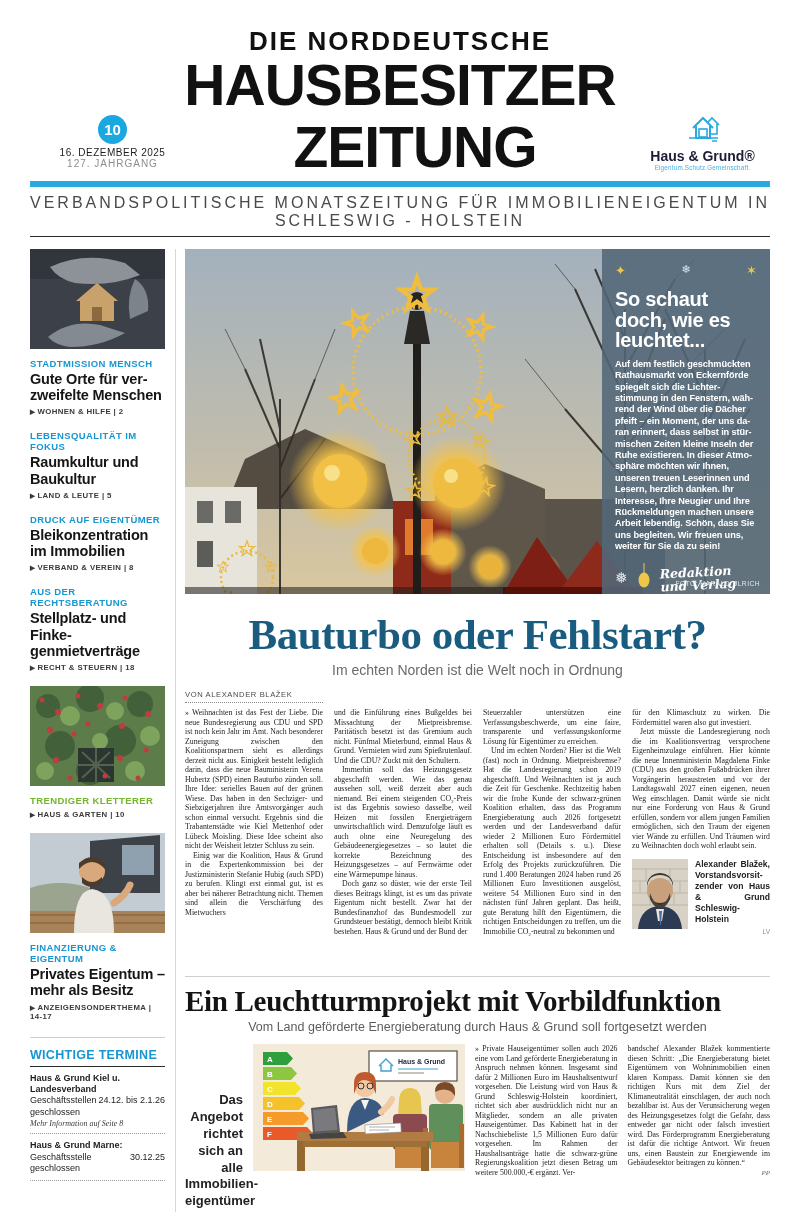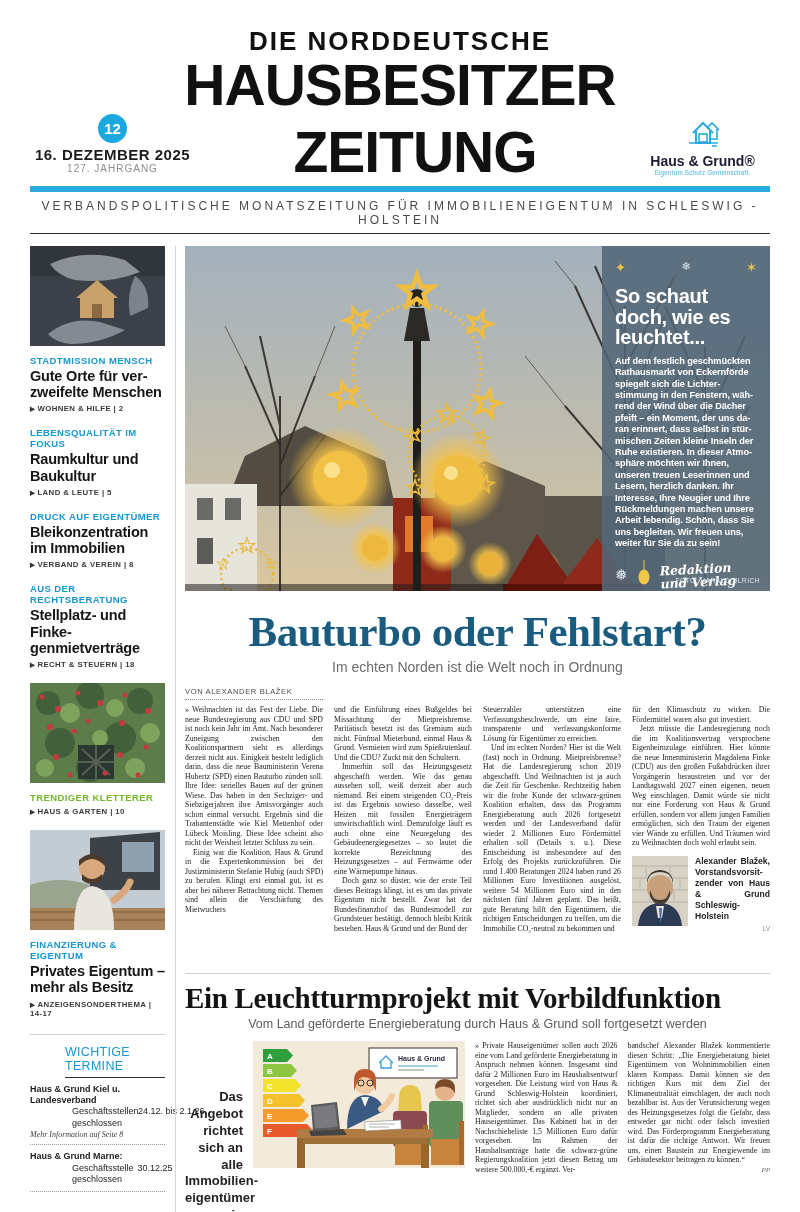--- a/index.html
+++ b/index.html
@@ -10,53 +10,53 @@
 
   
   .masthead { text-align:center; position:relative; }
   .mast-overline { font-size:26px; font-weight:bold; letter-spacing:2px; color:#111; }
   .mast-title1 { font-size:57px; font-weight:bold; letter-spacing:-1px; line-height:1.0; color:#111; }
   .mast-row { display:grid; grid-template-columns:165px 1fr 135px; align-items:end; }
   .date-block { text-align:center; padding-bottom:4px; position:relative; }
   .issue-badge { display:inline-flex; align-items:center; justify-content:center;
     width:29px; height:29px; border-radius:50%; background:#1ba7e0; color:#fff;
     font-weight:bold; font-size:15px; margin-bottom:3px; }
-  .mast-date { font-size:15px; font-weight:bold; letter-spacing:.5px; color:#1d1d1b; }
+  .mast-date { font-size:10px; font-weight:normal; letter-spacing:.5px; color:#1d1d1b; }
   .mast-volume { font-size:10px; color:#8d8d8f; letter-spacing:1px; }
   .mast-title2 { font-size:57px; font-weight:bold; letter-spacing:-1px; line-height:.92; color:#111; }
   .logo-block { text-align:center; padding-bottom:2px; }
   .logo-name { font-size:14px; font-weight:bold; color:#1c1c34; }
   .logo-tagline { font-size:6.3px; color:#4ab0e0; letter-spacing:.2px; }
 
   .accent-bar { height:6px; background:#29a9e0; margin-top:8px; }
-  .strapline { text-align:center; font-size:12px; letter-spacing:3px; color:#4a4a4c; padding:7px 0 6px; }
+  .strapline { text-align:center; font-size:16px; letter-spacing:3px; color:#4a4a4c; padding:7px 0 6px; }
   .strap-rule { border:0; border-top:1.5px solid #2b2b2b; }
 
   
   .content { display:flex; margin-top:12px; }
   .sidebar { width:135px; flex:none; margin-right:10px; padding-right:0; }
   .side-divider { width:1px; background:#d6d6d6; flex:none; margin-right:9px; }
   .main { flex:1; min-width:0; }
 
   
   .side-img { width:135px; height:100px; display:block; margin-bottom:9px; }
   .teaser { margin-bottom:14px; }
   .kicker { font-size:9.5px; font-weight:bold; letter-spacing:.4px; color:#1796d2; margin-bottom:2px; }
   .kicker.green { color:#74b62a; }
   .teaser-title { font-size:14.5px; font-weight:bold; line-height:1.12; color:#161616; letter-spacing:-.2px; }
   .teaser-ref { font-size:7.8px; font-weight:bold; letter-spacing:.4px; color:#3a3a3c; margin-top:4px; }
   .ref-arrow { font-size:6.5px; color:#3a3a3c; margin-right:2px; }
 
   .side-section { border-top:1px solid #cfcfcf; margin-top:16px; padding-top:10px; }
-  .side-heading { font-size:12.5px; font-weight:normal; letter-spacing:.3px; color:#1796d2;
-                  border-bottom:1.5px solid #2b2b2b; padding-bottom:4px; margin-bottom:6px;margin-left:35px; }
+  .side-heading { font-size:12.5px; font-weight:bold; letter-spacing:.3px; color:#1796d2;
+                  border-bottom:1.5px solid #2b2b2b; padding-bottom:4px; margin-bottom:6px; }
   .termine-group { border-bottom:1px dotted #9a9a9a; padding-bottom:5px; margin-bottom:6px; }
   .tg-title { font-size:9px; font-weight:bold; line-height:1.25; }
   .tg-row { display:flex; justify-content:space-between; gap:4px; font-size:9px; line-height:1.3; }
-  .tg-row .lbl { max-width:62px;margin-left:42px; }
+  .tg-row .lbl { max-width:62px; }
   .tg-row .val { text-align:right; white-space:nowrap; }
   .tg-note { font-size:8px; font-style:italic; color:#3c3c3e; margin-top:1px; font-family:"Liberation Serif", serif; }
 
   
   .hero { position:relative; width:585px; height:345px; overflow:hidden; }
   .hero svg.photo { position:absolute; inset:0; }
   .hero-overlay { position:absolute; top:0; right:0; width:168px; height:100%;
     background:rgba(82,102,120,.88); color:#fff; padding:14px 13px 8px 13px; }
   .ov-stars { display:flex; justify-content:space-between; align-items:flex-start;
     color:#f0c648; font-size:13px; height:26px; }
@@ -105,21 +105,21 @@
 </head>
 <body>
 
 <div class="page">
 
   <header class="masthead">
     <div class="mast-overline">DIE NORDDEUTSCHE</div>
     <div class="mast-title1">HAUSBESITZER</div>
     <div class="mast-row">
       <div class="date-block">
-        <div class="issue-badge">12</div>
+        <div class="issue-badge">10</div>
         <div class="mast-date">16. DEZEMBER 2025</div>
         <div class="mast-volume">127. JAHRGANG</div>
       </div>
       <div class="mast-title2">ZEITUNG</div>
       <div class="logo-block">
         <span>
           <svg width="44" height="30" viewBox="0 0 44 30" fill="none">
             <path d="M12 14 L22 4 L32 14 M15 12 V24 H29 V12" stroke="#29a9e0" stroke-width="2"></path>
             <path d="M26 9 L31 4 L38 11 M36 9 V20 H30" stroke="#29a9e0" stroke-width="1.6"></path>
             <rect x="18" y="15" width="8" height="8" stroke="#29a9e0" stroke-width="1.6"></rect>

